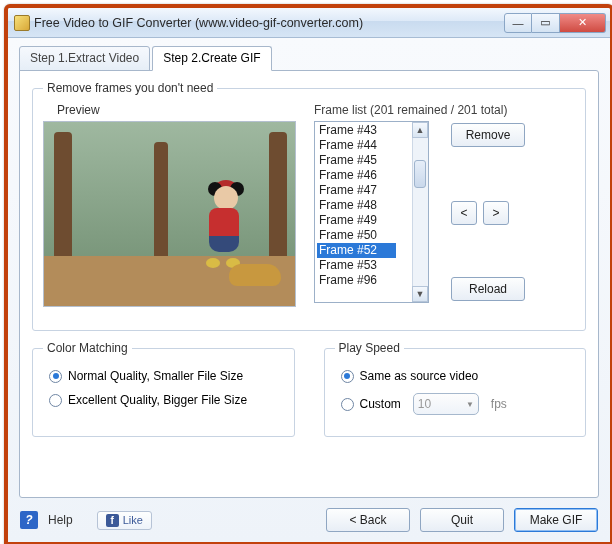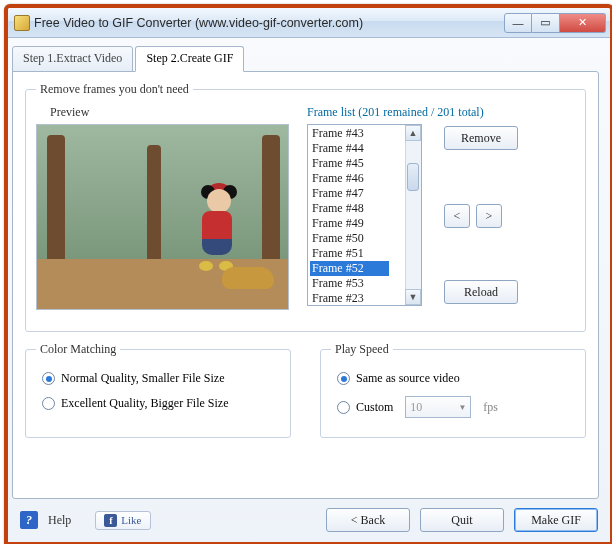--- a/index.html
+++ b/index.html
@@ -49,25 +49,24 @@
   .win-btn.min { border-radius: 3px 0 0 3px; }
   .win-btn.max { border-left: none; }
   .win-btn.close {
     border-radius: 0 3px 3px 0;
     border-left: none;
     background: linear-gradient(to bottom,#f08b87,#cf4b42);
     color: #fff;
     width: 46px;
   }
   .client {
-    padding: 8px 11px 10px 4px;
+    padding: 8px 11px 10px 11px;
     background: linear-gradient(to bottom,#f8fafd,#eef3f9);
     height: calc(100% - 30px);
     position: relative;
-    font-family: Liberation Serif, serif;
   }
   .tabs {
     display: flex;
     margin-bottom: -1px;
   }
   .tab {
     padding: 4px 10px 5px 10px;
     border: 1px solid #a7b7cb;
     background: linear-gradient(to bottom,#f6f9fd,#e6eef7);
     border-radius: 3px 3px 0 0;
@@ -122,21 +121,21 @@
   .preview .mickey .head { position:absolute; left:20px; top:8px; width:24px; height:24px; background:#e9c9a6; border-radius:50%; }
   .preview .mickey .ear { position:absolute; width:14px; height:14px; background:#111; border-radius:50%; }
   .preview .mickey .e1 { left:14px; top:4px; }
   .preview .mickey .e2 { left:36px; top:4px; }
   .preview .mickey .cap { position:absolute; left:18px; top:2px; width:28px; height:14px; background:#b52b2b; border-radius:14px 14px 0 0; }
   .preview .mickey .foot { position:absolute; width:14px; height:10px; background:#d9bb45; border-radius:50%; bottom:0; }
   .preview .mickey .f1 { left:12px; }
   .preview .mickey .f2 { left:32px; }
   .preview .pluto { position:absolute; right:14px; bottom:20px; width:52px; height:22px; background:#c8983f; border-radius:12px 14px 8px 8px; }
   .list-col { flex:1; position: relative; }
-  .list-label { margin: 0 0 4px 0; color: #0369a1; }
+  .list-label { margin: 0 0 4px 0; color: #404040; }
   .listbox {
     width: 115px; height: 182px;
     border: 1px solid #9cb0c8;
     background: #fff;
     overflow: hidden;
     position: relative;
     display:inline-block;
     vertical-align: top;
   }
   .listbox .scrolltrack {
@@ -178,21 +177,21 @@
   .side-btns .row2 { margin-top: 54px; display:flex; gap:6px; }
   .side-btns .row3 { margin-top: 52px; text-align: center; }
   .bottom-row { display:flex; gap:29px; }
   .bottom-row fieldset { flex:1; height: 96px; }
   .radio-row { display:flex; align-items:center; gap:6px; margin: 6px 0 10px 6px; }
   .radio { width:13px; height:13px; border:1px solid #6f86a4; border-radius:50%; display:inline-flex; align-items:center; justify-content:center; background:#fff; }
   .radio.checked::after { content:""; width:6px; height:6px; border-radius:50%; background:#2b79d8; }
   .combo {
     display:inline-flex; align-items:center;
     width:66px; height:22px;
-    border:1px solid #a6b8cd; border-radius:0;
+    border:1px solid #a6b8cd; border-radius:5px;
     background:linear-gradient(#fdfdfd,#eef3f9);
     color:#888; padding:0 4px; margin: 0 6px;
     justify-content: space-between;
   }
   .combo .dd { font-size:8px; color:#888; }
   .combo.disabled { color:#9a9a9a; }
   .fps { color:#888; }
   .footer {
     position:absolute; left:12px; right:12px; bottom:10px;
     display:flex; align-items:center;
@@ -274,24 +273,23 @@
               <div class="listbox">
                 <div class="listitems" id="frame-items">
                     <div class="li">Frame #43</div>
                     <div class="li">Frame #44</div>
                     <div class="li">Frame #45</div>
                     <div class="li">Frame #46</div>
                     <div class="li">Frame #47</div>
                     <div class="li">Frame #48</div>
                     <div class="li">Frame #49</div>
                     <div class="li">Frame #50</div>
-                    <div class="li">Frame #51</div>
                     <div class="li sel">Frame #52</div>
                     <div class="li">Frame #53</div>
-                    <div class="li">Frame #23</div>
+                    <div class="li">Frame #96</div>
                   </div>
                 <div class="scrolltrack">
                   <div class="arrow up">▲</div>
                   <div class="thumb"></div>
                   <div class="arrow down">▼</div>
                 </div>
               </div>
               <div class="side-btns">
                 <div class="row1">
                   <div class="btn">Remove</div>

